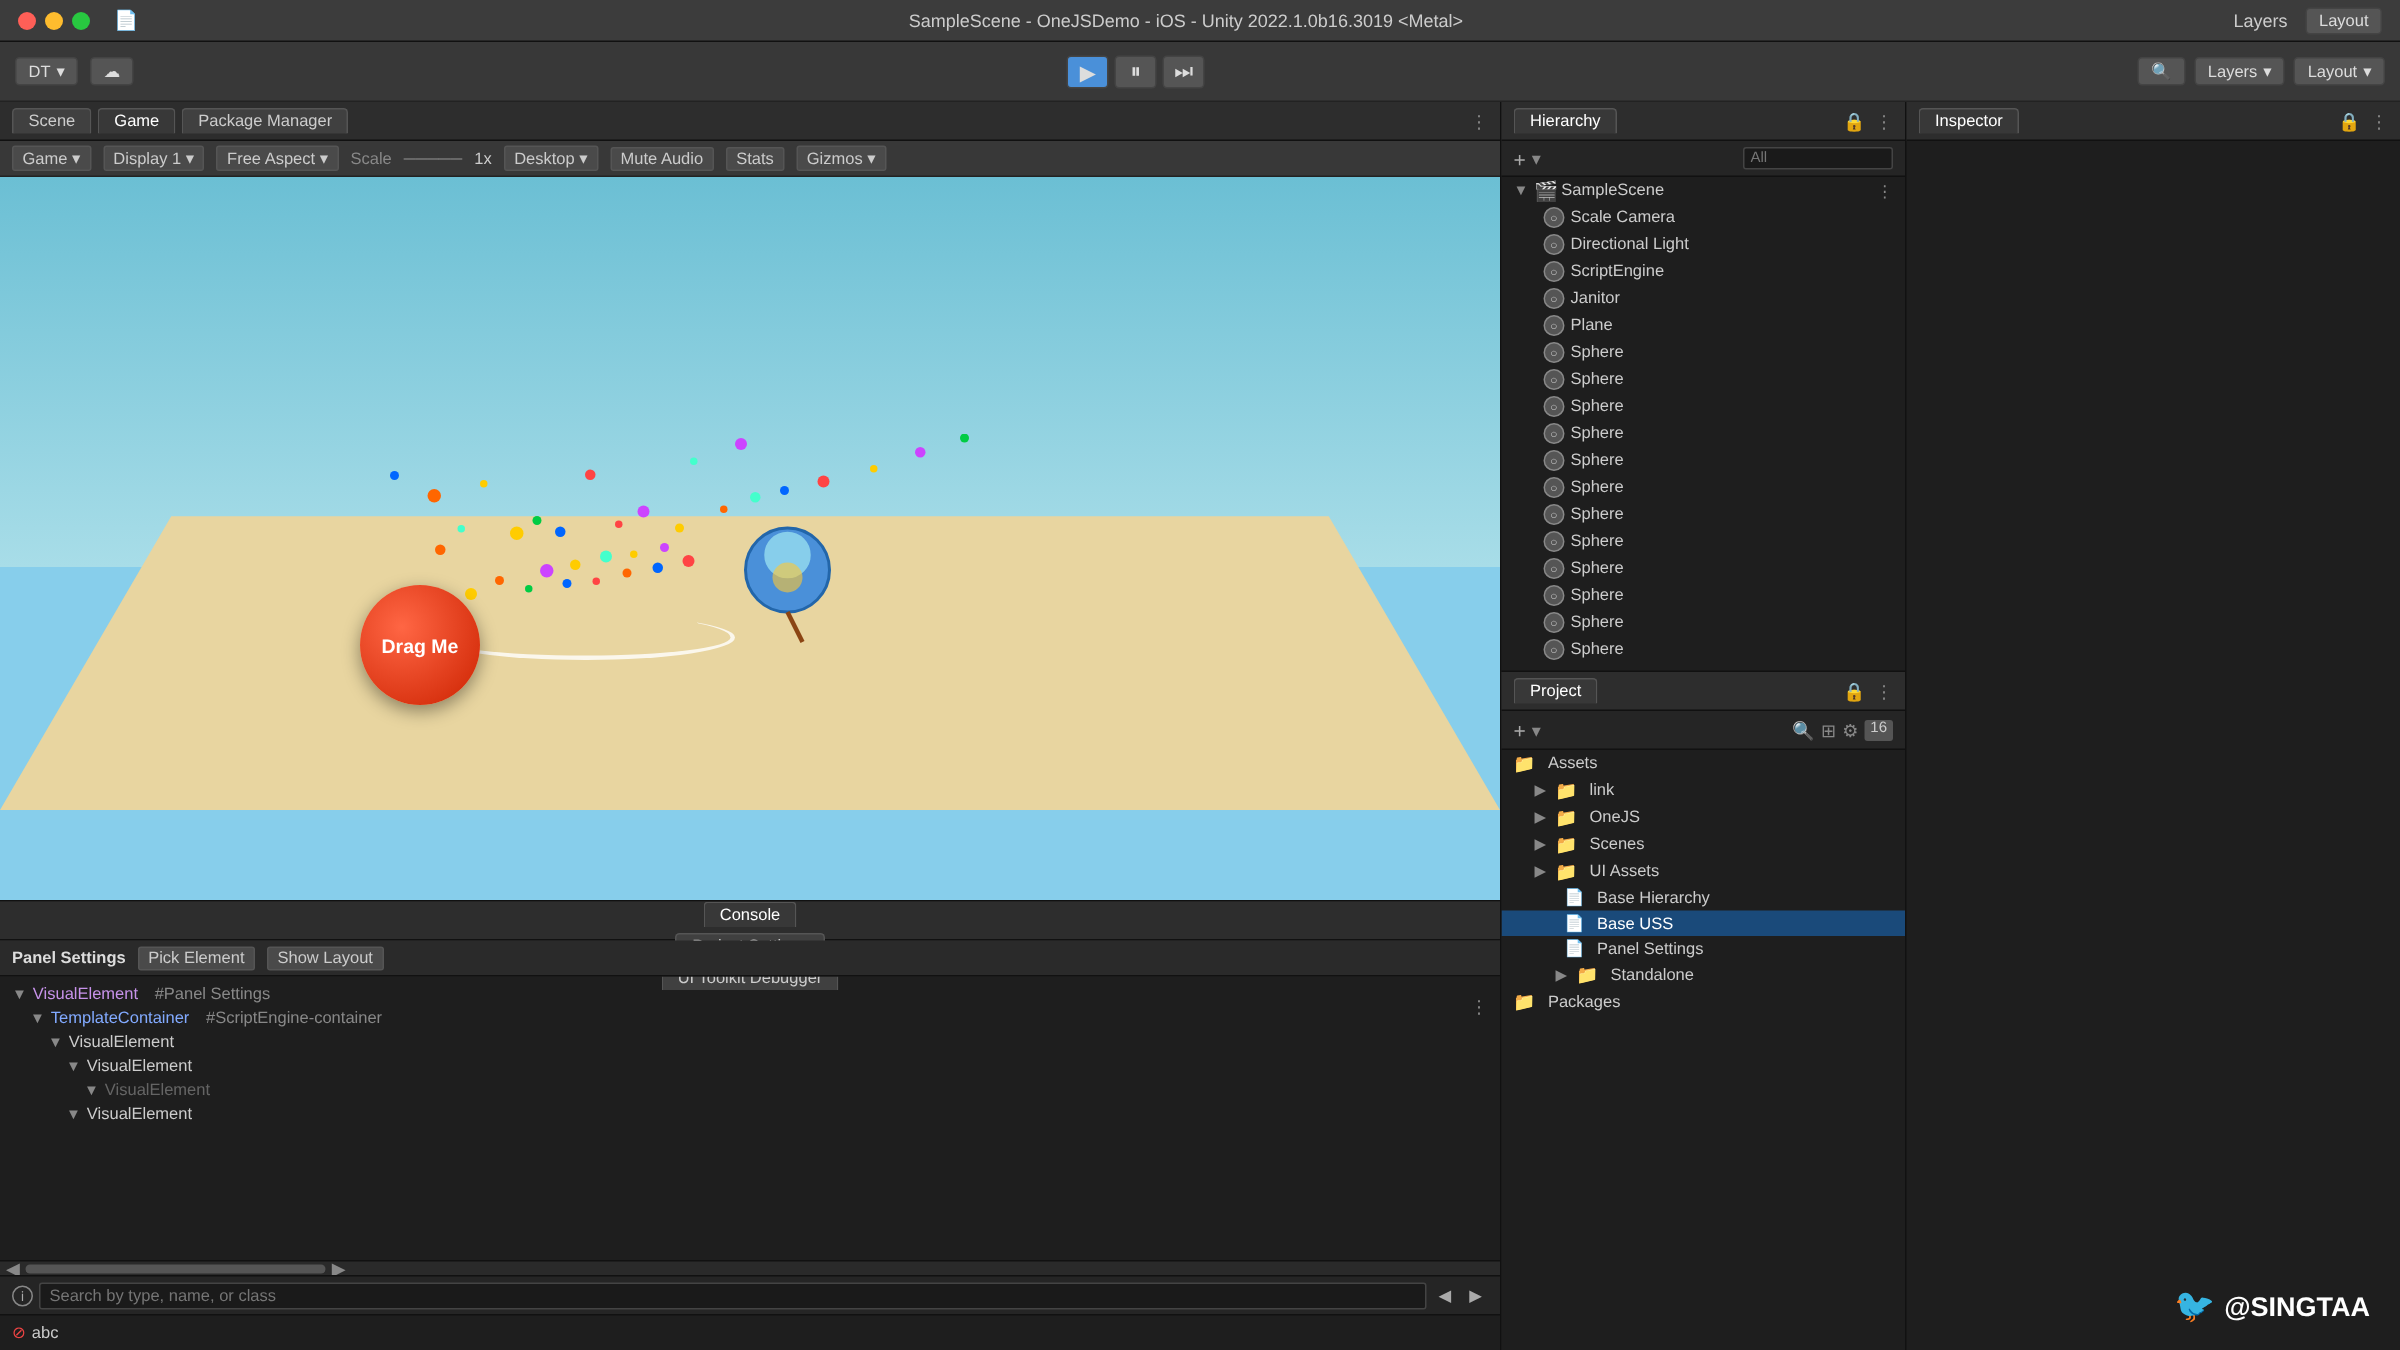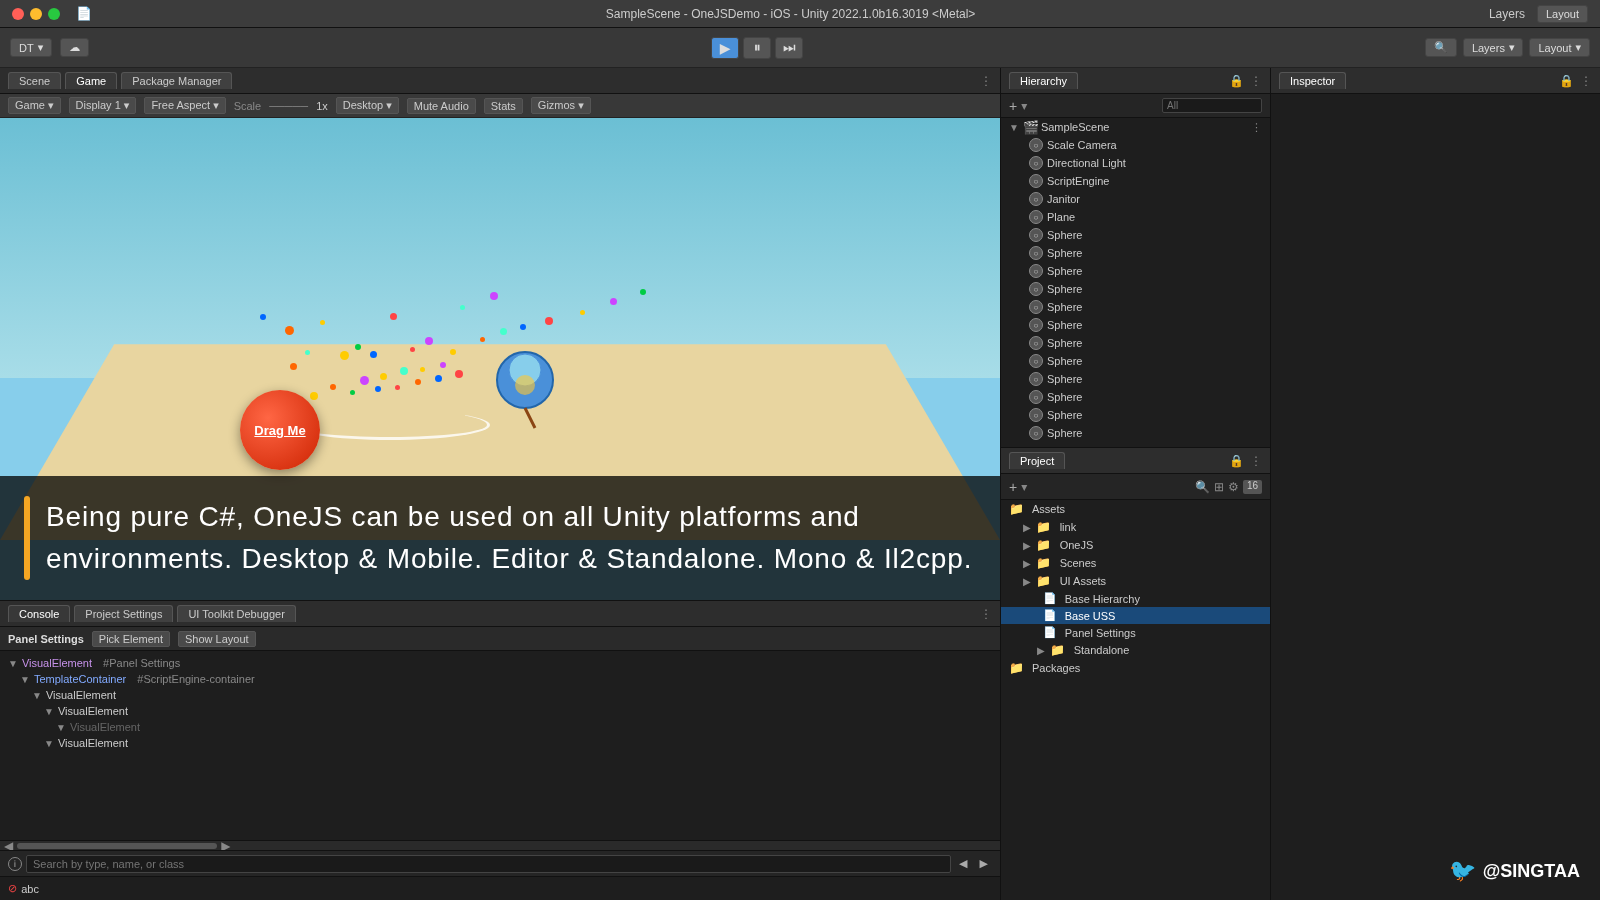--- a/index.html
+++ b/index.html
@@ -234,20 +234,21 @@
     }
 
     #console-tab-bar {
       height: 26px;
       background: #2d2d2d;
       display: flex;
       align-items: center;
       padding: 0 8px;
       gap: 4px;
       border-bottom: 1px solid #111;
+      flex-direction: column;
     }
 
     #console-content {
       flex: 1;
       overflow: hidden;
       position: relative;
     }
 
     #panel-settings-header {
       height: 24px;
@@ -632,39 +633,35 @@
           <div class="particle" style="left: 260px; bottom: 280px; width: 6px; height: 6px; background: rgb(0, 102, 255); position: absolute; border-radius: 50%;"></div>
           <div class="particle" style="left: 320px; bottom: 275px; width: 5px; height: 5px; background: rgb(255, 204, 0); position: absolute; border-radius: 50%;"></div>
           <div class="particle" style="left: 390px; bottom: 280px; width: 7px; height: 7px; background: rgb(255, 68, 68); position: absolute; border-radius: 50%;"></div>
           <div class="particle" style="left: 460px; bottom: 290px; width: 5px; height: 5px; background: rgb(68, 255, 204); position: absolute; border-radius: 50%;"></div>
           <div class="particle" style="left: 490px; bottom: 300px; width: 8px; height: 8px; background: rgb(204, 68, 255); position: absolute; border-radius: 50%;"></div>
         </div>
 
       <div class="path-line"></div>
 
       <div class="drag-me-btn">
-        <span style="text-align:center;text-decoration:underline;">Drag Me</span>
+        <span style="text-align:center;">Drag Me</span>
       </div>
 
       <div class="broom-char">
         <svg viewBox="0 0 70 80" width="70" height="80">
 
           <circle cx="35" cy="30" r="28" fill="#4a90d9" stroke="#2266aa" stroke-width="2"></circle>
           <circle cx="35" cy="20" r="16" fill="#87ceeb" stroke="#4a90d9" stroke-width="1"></circle>
 
           <circle cx="35" cy="35" r="10" fill="rgba(255,200,50,0.6)"></circle>
 
           <line x1="35" y1="58" x2="45" y2="78" stroke="#8B4513" stroke-width="3"></line>
         </svg>
       </div>
 
-      <div id="overlay-text">
-        <div id="orange-bar"></div>
-        <div id="overlay-message">Being pure C#, OneJS can be used on all Unity platforms and environments. Desktop &amp; Mobile. Editor &amp; Standalone. Mono &amp; Il2cpp.</div>
-      </div>
     </div>
 
     <div id="bottom-panels">
       <div id="console-panel">
 
         <div id="console-tab-bar">
           <div class="tab active">
             <span>Console</span>
           </div>
           <div class="tab">

